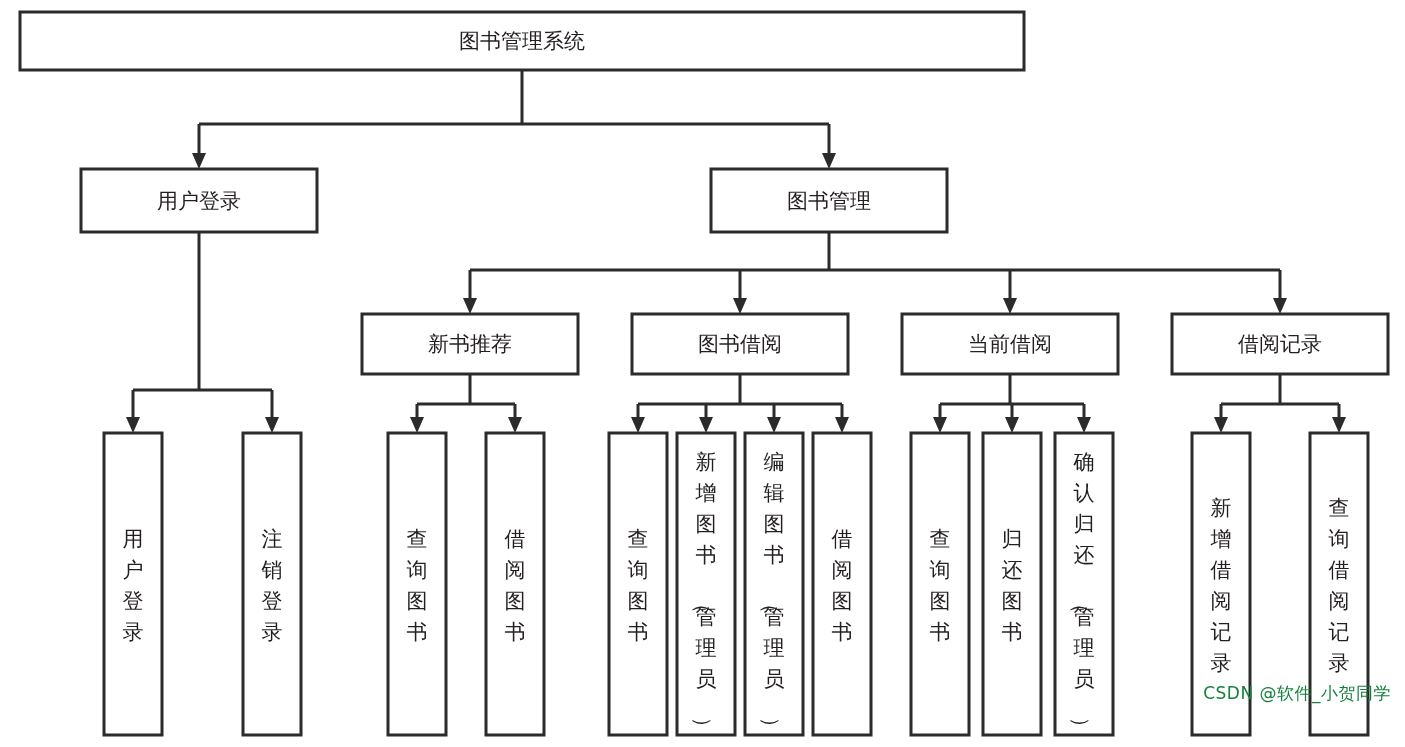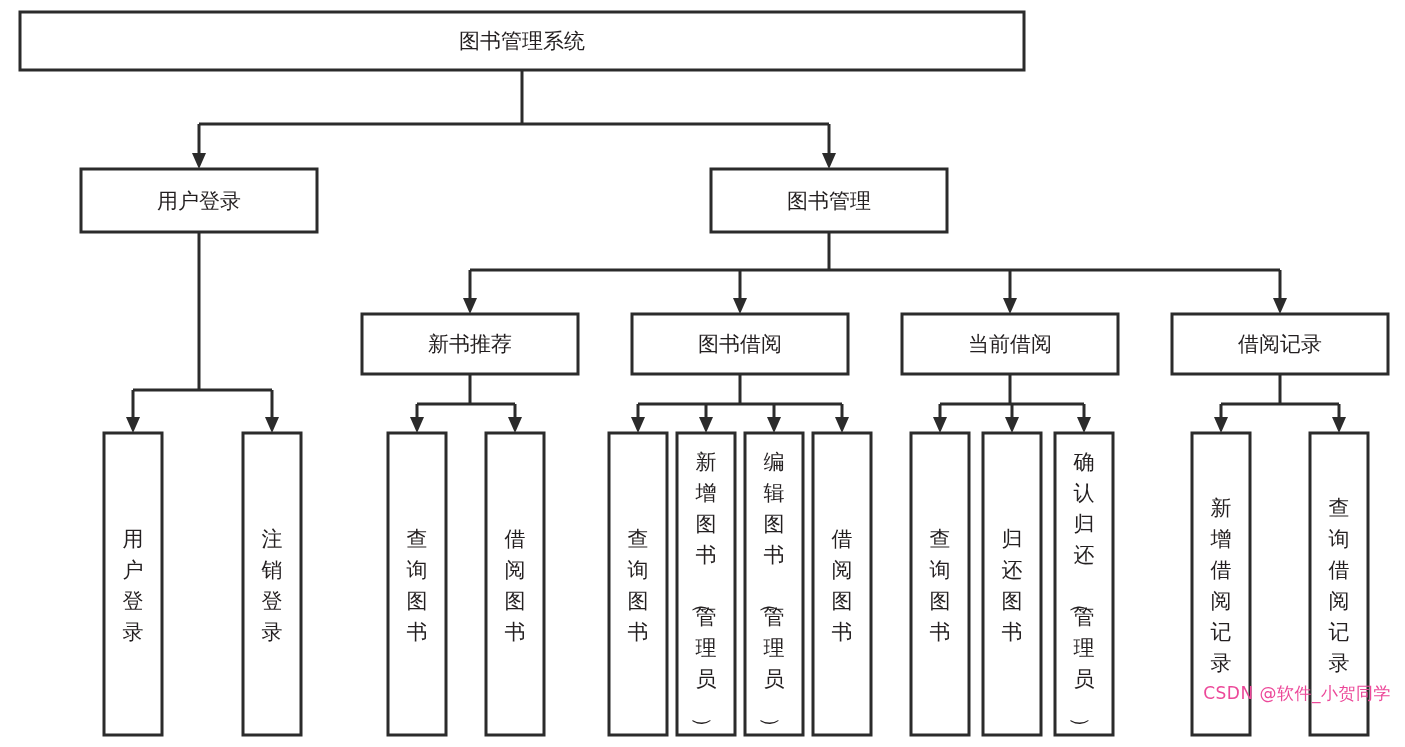--- a/index.html
+++ b/index.html
@@ -55,21 +55,21 @@
   .arrow-head {
     fill: #2b2b2b;
     stroke: none;
   }
   .watermark {
     position: absolute;
     right: 14px;
     bottom: 6px;
     font-family: "DejaVu Sans", "Liberation Sans", sans-serif;
     font-size: 17px;
-    color: #ec4899;
+    color: #15803d;
     white-space: nowrap;
     letter-spacing: 0.5px;
     pointer-events: none;
   }
 </style>
 </head>
 <body>
 
 <div id="diagram-root">
 

